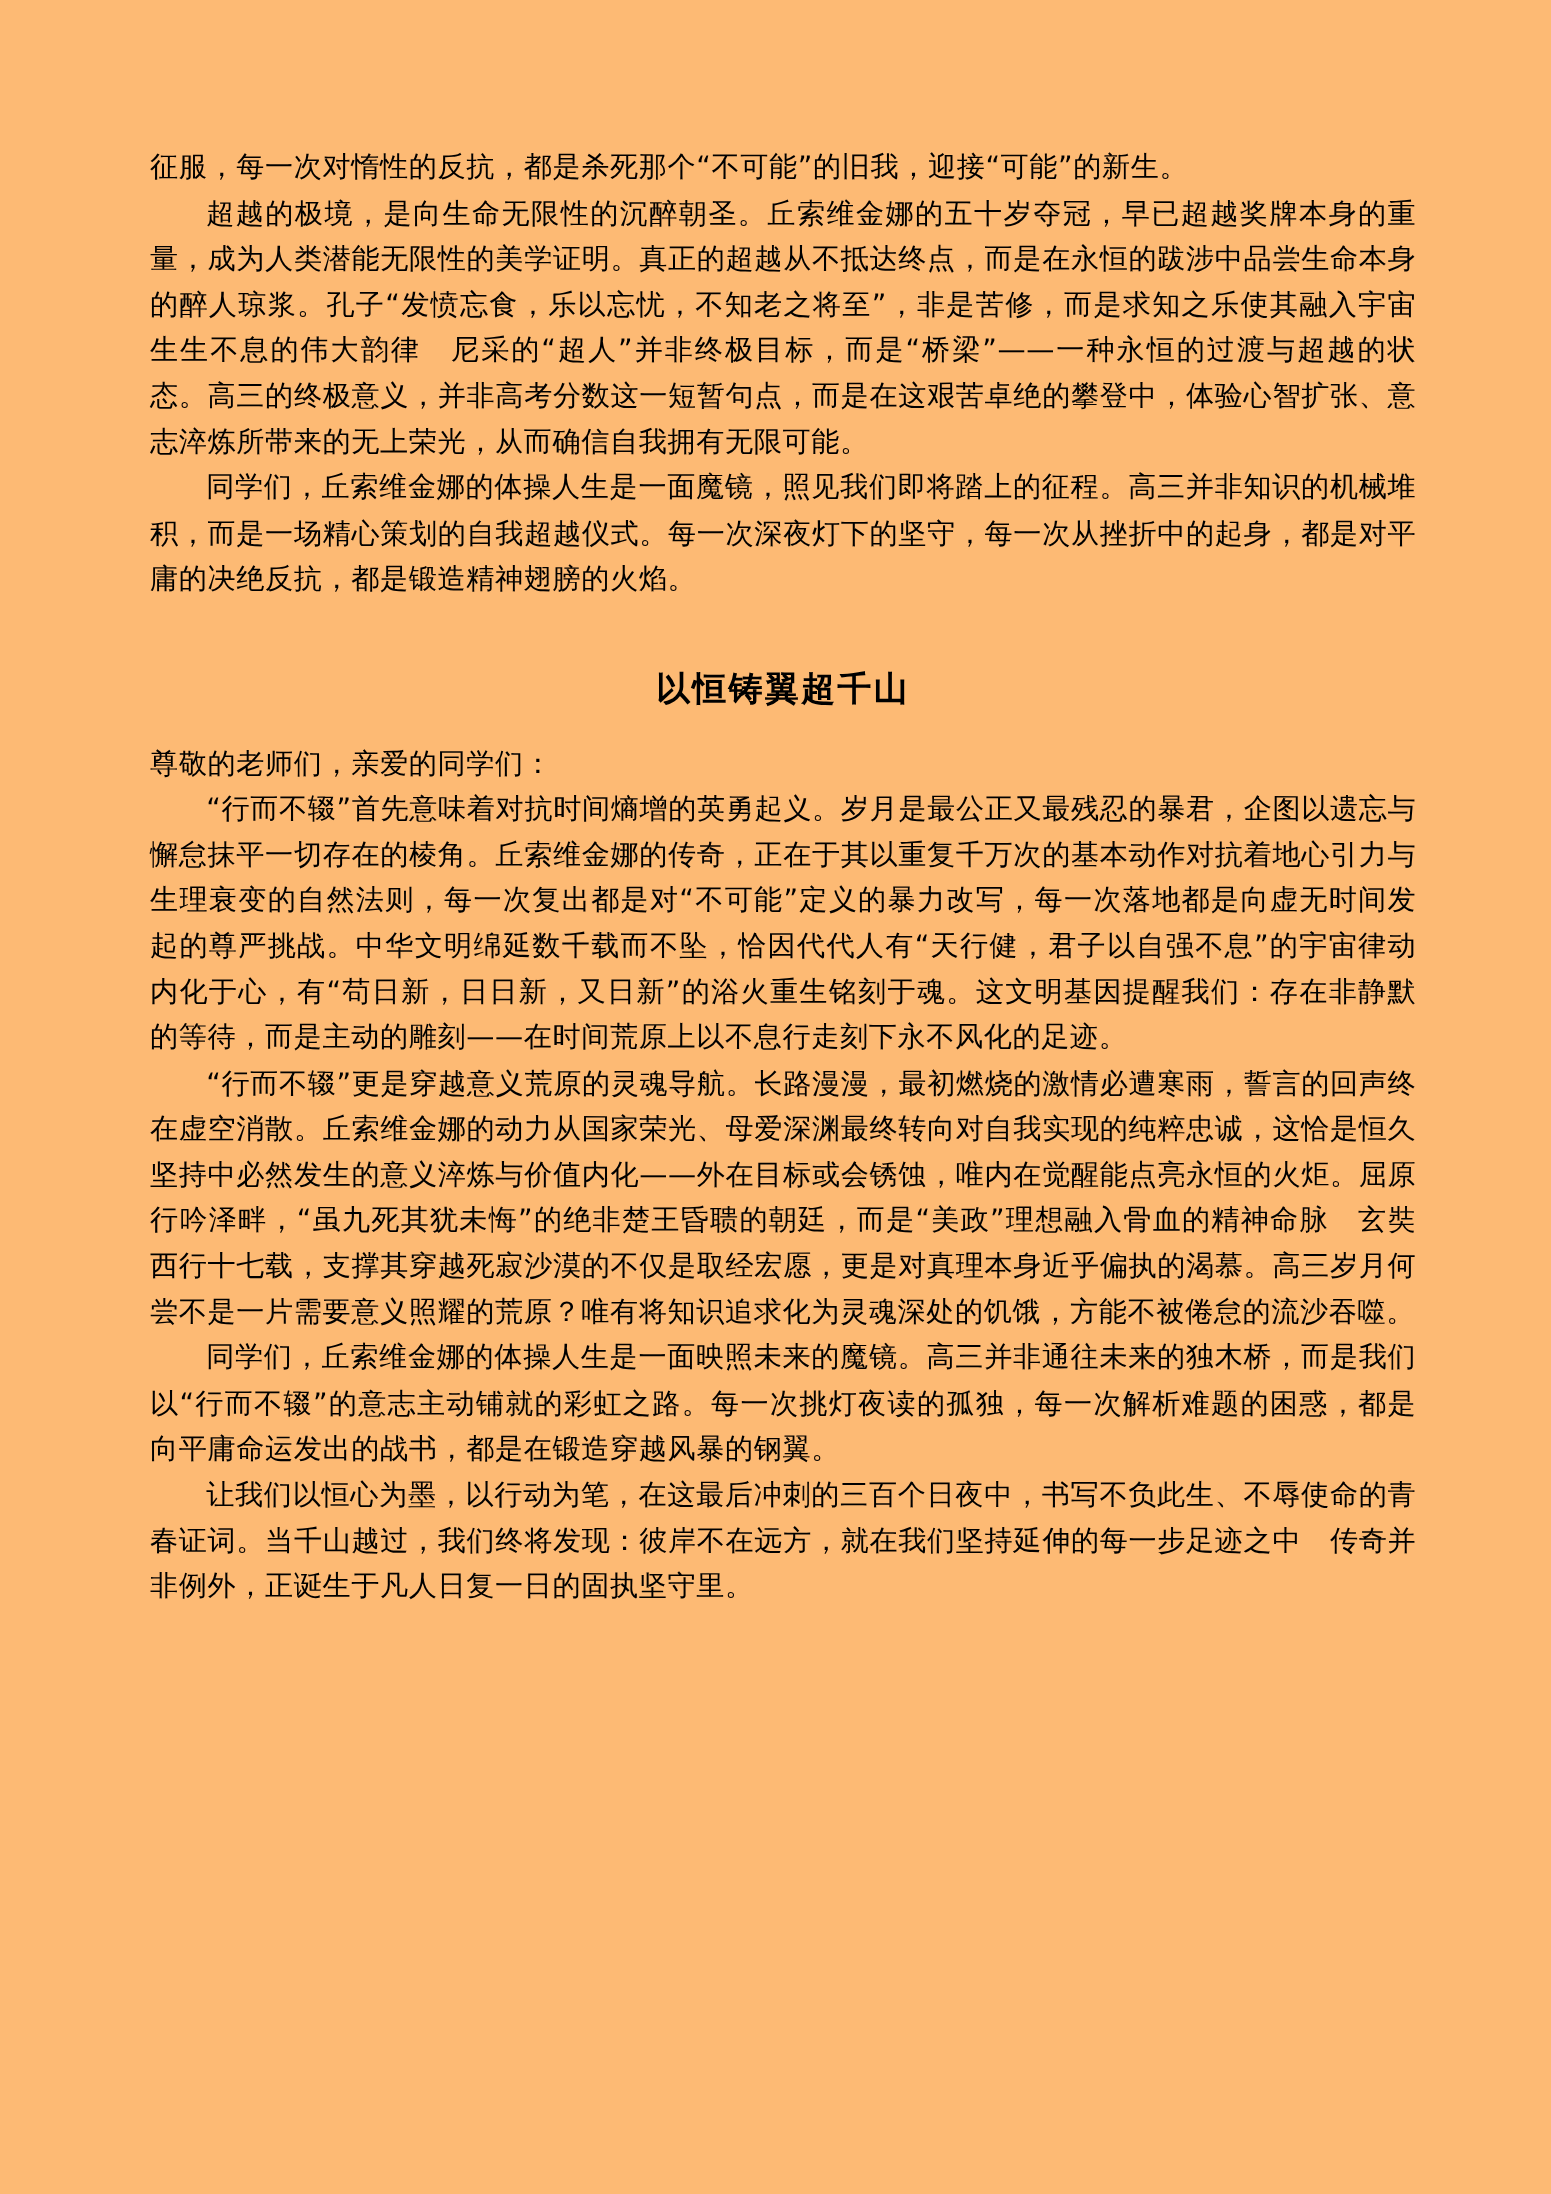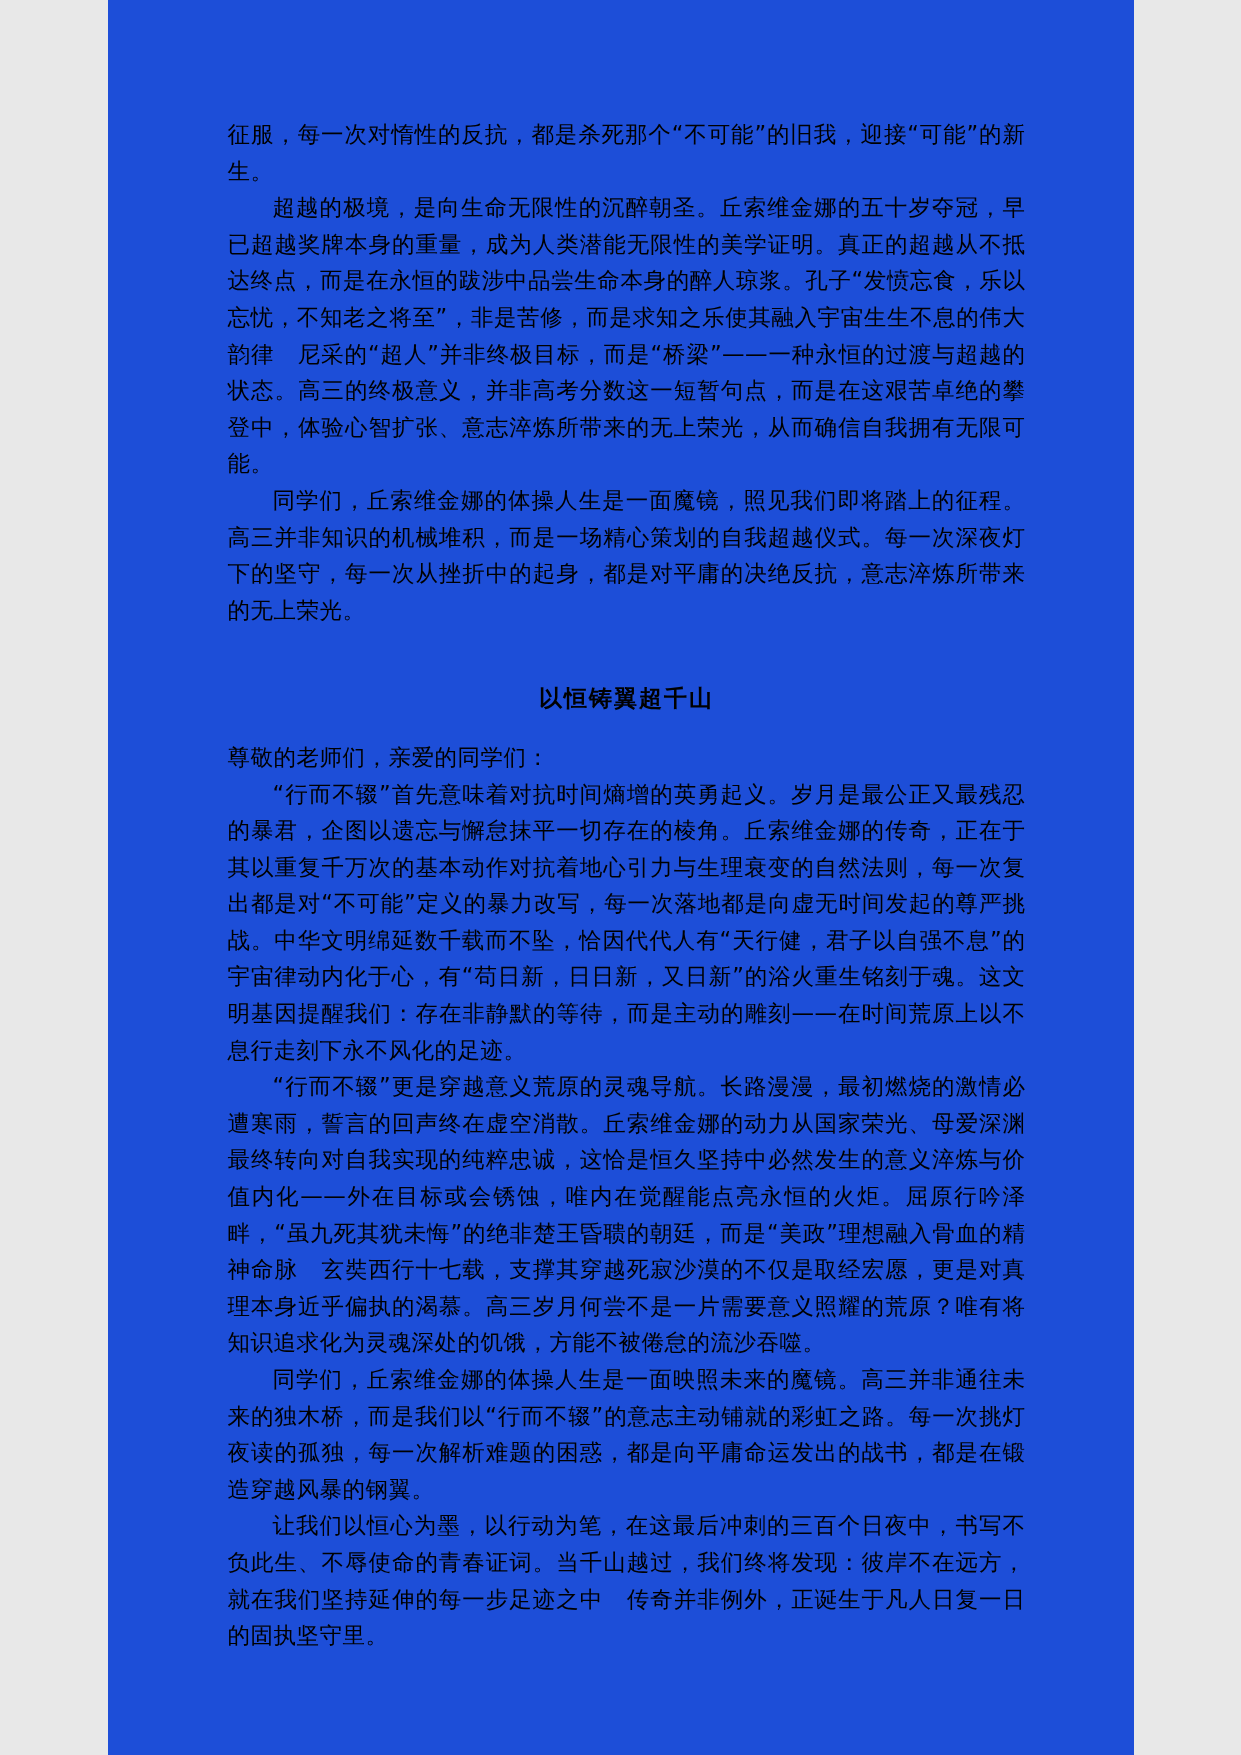--- a/index.html
+++ b/index.html
@@ -2,24 +2,24 @@
 <html><head>
 <meta charset="utf-8">
 <style>
   html, body {
     margin: 0;
     padding: 0;
     background: #e8e8e8;
   }
   .page {
     position: relative;
-    width: 1026px;
+    width: 1241px;
     height: 1755px;
     margin: 0 auto;
-    background: #1d4ed8;
+    background: #fdba74;
     box-sizing: border-box;
     padding: 116px 108px 0 120px;
     font-family: "DejaVu Sans", sans-serif;
     color: #000000;
     overflow: hidden;
   }
   .body-text {
     font-size: 22.5px;
     line-height: 36.6px;
     text-align: justify;
@@ -28,38 +28,38 @@
   .body-text p {
     margin: 0;
     padding: 0;
   }
   .indent {
     text-indent: 2em;
   }
   .speech-title {
     text-align: center;
     font-weight: bold;
-    font-size: 23px;
+    font-size: 27px;
     margin: 52px 0 22px 0 !important;
     letter-spacing: 2px;
   }
   .salutation {
     text-indent: 0;
   }
 </style>
 </head>
 <body>
 
 <div class="page">
   <div class="body-text">
 
     <section>
       <p>征服，每一次对惰性的反抗，都是杀死那个“不可能”的旧我，迎接“可能”的新生。</p>
       <p class="indent">超越的极境，是向生命无限性的沉醉朝圣。丘索维金娜的五十岁夺冠，早已超越奖牌本身的重量，成为人类潜能无限性的美学证明。真正的超越从不抵达终点，而是在永恒的跋涉中品尝生命本身的醉人琼浆。孔子“发愤忘食，乐以忘忧，不知老之将至”，非是苦修，而是求知之乐使其融入宇宙生生不息的伟大韵律　尼采的“超人”并非终极目标，而是“桥梁”——一种永恒的过渡与超越的状态。高三的终极意义，并非高考分数这一短暂句点，而是在这艰苦卓绝的攀登中，体验心智扩张、意志淬炼所带来的无上荣光，从而确信自我拥有无限可能。</p>
-      <p class="indent">同学们，丘索维金娜的体操人生是一面魔镜，照见我们即将踏上的征程。高三并非知识的机械堆积，而是一场精心策划的自我超越仪式。每一次深夜灯下的坚守，每一次从挫折中的起身，都是对平庸的决绝反抗，意志淬炼所带来的无上荣光。</p>
+      <p class="indent">同学们，丘索维金娜的体操人生是一面魔镜，照见我们即将踏上的征程。高三并非知识的机械堆积，而是一场精心策划的自我超越仪式。每一次深夜灯下的坚守，每一次从挫折中的起身，都是对平庸的决绝反抗，都是锻造精神翅膀的火焰。</p>
     </section>
 
     <section>
       <p class="speech-title">以恒铸翼超千山</p>
       <p class="salutation">尊敬的老师们，亲爱的同学们：</p>
       <p class="indent">“行而不辍”首先意味着对抗时间熵增的英勇起义。岁月是最公正又最残忍的暴君，企图以遗忘与懈怠抹平一切存在的棱角。丘索维金娜的传奇，正在于其以重复千万次的基本动作对抗着地心引力与生理衰变的自然法则，每一次复出都是对“不可能”定义的暴力改写，每一次落地都是向虚无时间发起的尊严挑战。中华文明绵延数千载而不坠，恰因代代人有“天行健，君子以自强不息”的宇宙律动内化于心，有“苟日新，日日新，又日新”的浴火重生铭刻于魂。这文明基因提醒我们：存在非静默的等待，而是主动的雕刻——在时间荒原上以不息行走刻下永不风化的足迹。</p>
       <p class="indent">“行而不辍”更是穿越意义荒原的灵魂导航。长路漫漫，最初燃烧的激情必遭寒雨，誓言的回声终在虚空消散。丘索维金娜的动力从国家荣光、母爱深渊最终转向对自我实现的纯粹忠诚，这恰是恒久坚持中必然发生的意义淬炼与价值内化——外在目标或会锈蚀，唯内在觉醒能点亮永恒的火炬。屈原行吟泽畔，“虽九死其犹未悔”的绝非楚王昏聩的朝廷，而是“美政”理想融入骨血的精神命脉　玄奘西行十七载，支撑其穿越死寂沙漠的不仅是取经宏愿，更是对真理本身近乎偏执的渴慕。高三岁月何尝不是一片需要意义照耀的荒原？唯有将知识追求化为灵魂深处的饥饿，方能不被倦怠的流沙吞噬。</p>
       <p class="indent">同学们，丘索维金娜的体操人生是一面映照未来的魔镜。高三并非通往未来的独木桥，而是我们以“行而不辍”的意志主动铺就的彩虹之路。每一次挑灯夜读的孤独，每一次解析难题的困惑，都是向平庸命运发出的战书，都是在锻造穿越风暴的钢翼。</p>
       <p class="indent">让我们以恒心为墨，以行动为笔，在这最后冲刺的三百个日夜中，书写不负此生、不辱使命的青春证词。当千山越过，我们终将发现：彼岸不在远方，就在我们坚持延伸的每一步足迹之中　传奇并非例外，正诞生于凡人日复一日的固执坚守里。</p>
     </section>

